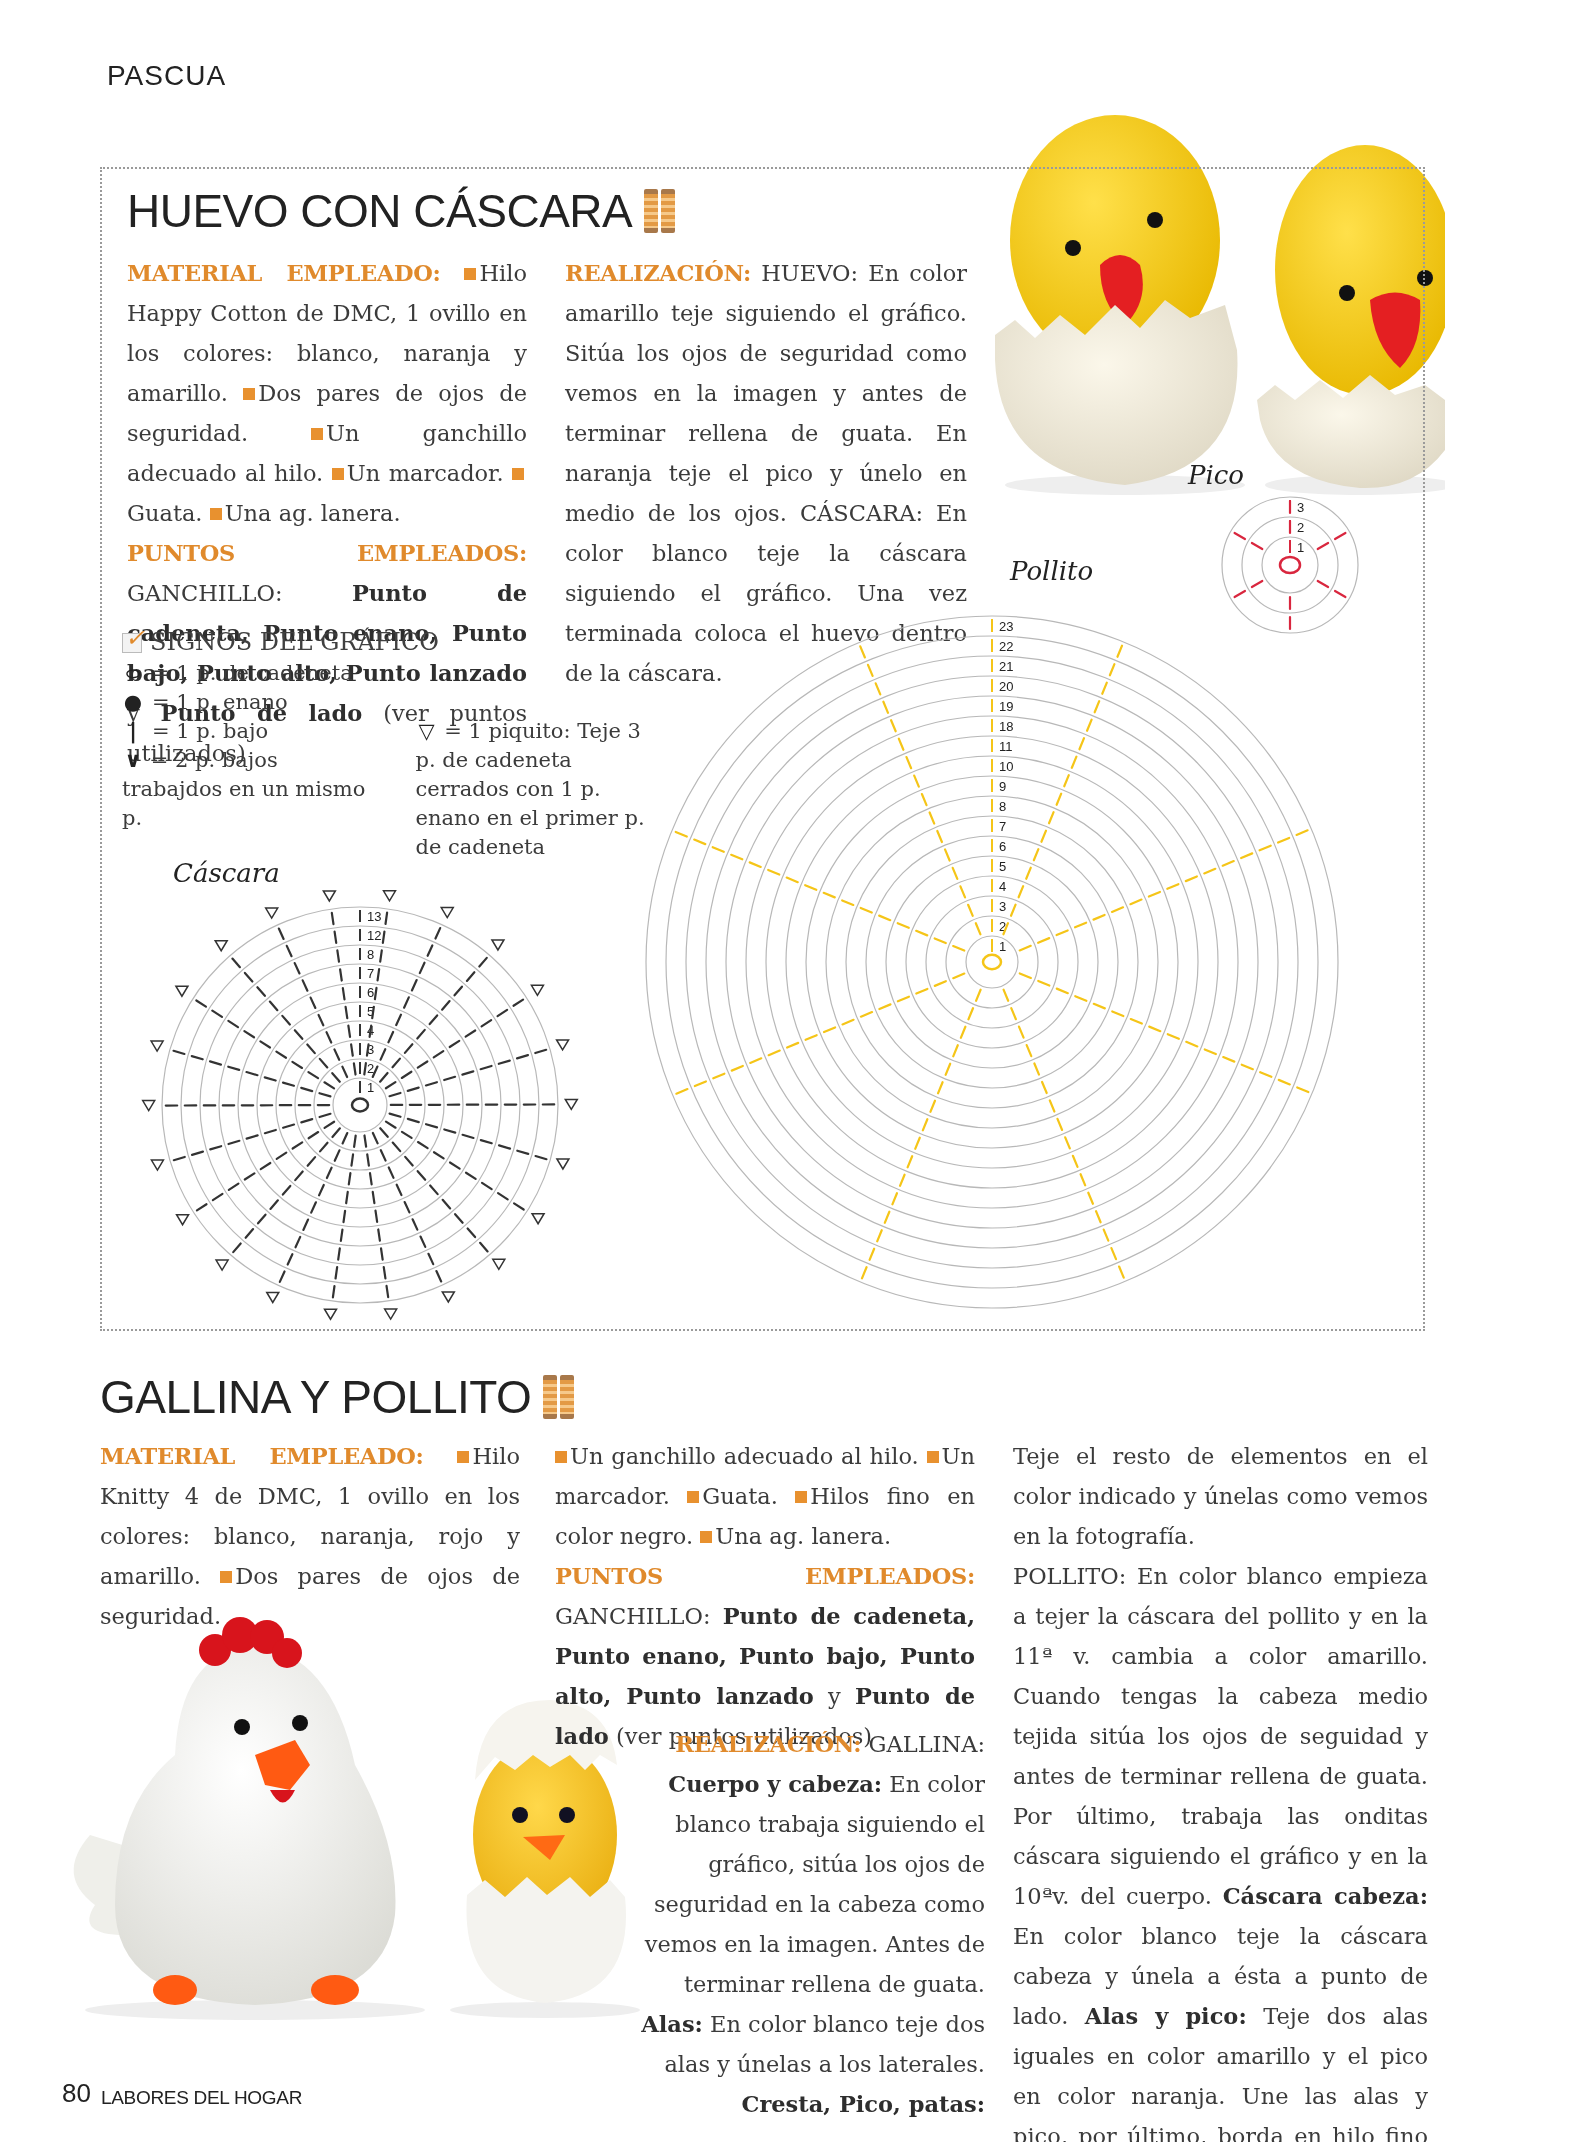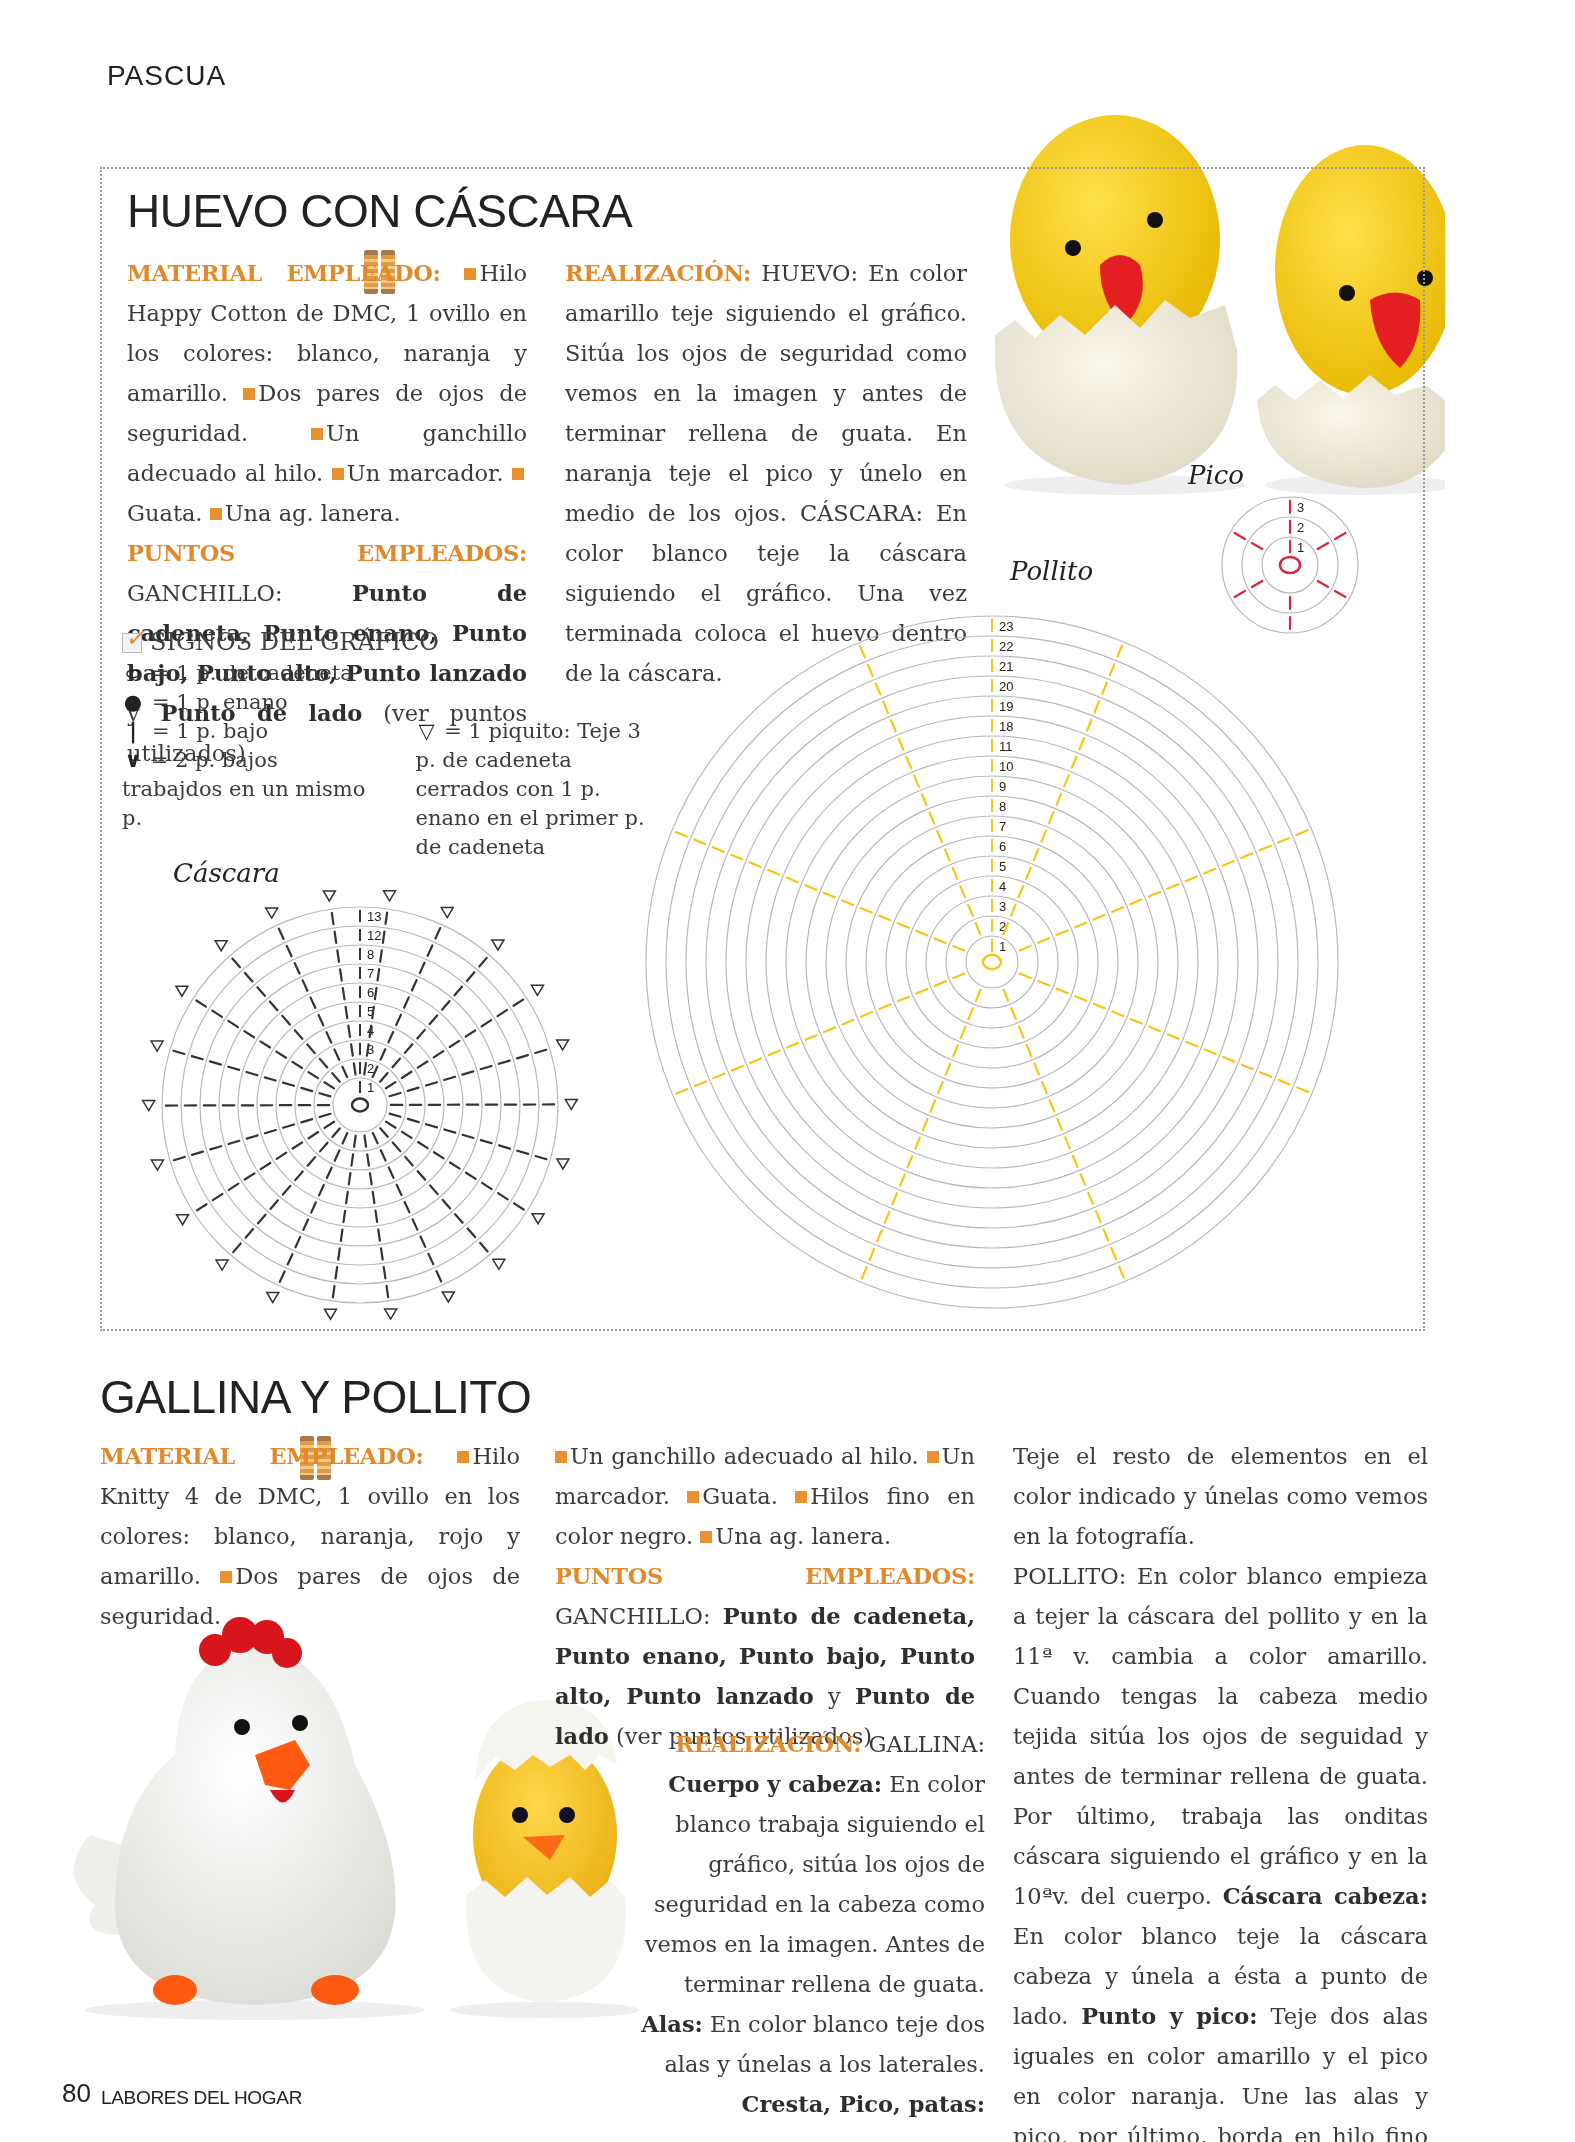--- a/index.html
+++ b/index.html
@@ -1,21 +1,21 @@
 <!DOCTYPE html>
 <html><head>
 <meta charset="utf-8">
 <style>
   html, body { margin:0; padding:0; }
   body { width:1575px; height:2142px; position:relative; background:#ffffff; overflow:hidden;
          font-family:"DejaVu Serif", serif; color:#3a3a3a; }
   .abs { position:absolute; }
   .section-tag { left:107px; top:60px; font-size:28px; letter-spacing:1px; color:#222; font-family:Liberation Sans, sans-serif; }
   .box { left:100px; top:167px; width:1325px; height:1164px; border:2px dotted #9a9a9a; box-sizing:border-box; }
-  .title { font-family:"Liberation Sans", sans-serif; font-size:46px; color:#222; letter-spacing:-0.5px; font-weight:normal; display:flex; align-items:center; gap:12px; white-space:nowrap;flex-direction:column; }
+  .title { font-family:"Liberation Sans", sans-serif; font-size:46px; color:#222; letter-spacing:-0.5px; font-weight:normal; display:flex; align-items:center; gap:12px; white-space:nowrap; }
   .spool { display:inline-flex; gap:3px; }
   .spool span { display:inline-block; width:14px; height:34px; background:repeating-linear-gradient(180deg,#e39a45 0 4px,#f6c98a 4px 7px); border-top:5px solid #a8784a; border-bottom:5px solid #a8784a; border-radius:2px; }
   .col { font-size:22.5px; line-height:40px; color:#3b3b3b; }
   .col p { margin:0; }
   .lbl { color:#e08a2c; font-weight:bold; letter-spacing:-0.3px; }
   .bul { display:inline-block; width:12px; height:12px; background:#e8912f; margin:0 3px 0 0; vertical-align:1px; }
   .b { font-weight:bold; color:#2e2e2e; }
   .legend { font-size:21px; line-height:29px; color:#3b3b3b; }
   .legend-row { display:flex; align-items:center; gap:8px; }
   .sym { display:inline-block; width:22px; text-align:center; color:#222; font-family:"DejaVu Sans", sans-serif; font-weight:bold; }
@@ -675,21 +675,21 @@
     <span>En color blanco teje dos alas y únelas a los laterales.</span>
     <span class="b">Cresta, Pico, patas:</span>
   </p>
 </div>
 
 <div class="abs col" style="left:1013px; top:1436px; width:415px; text-align:justify;">
   <p><span>Teje el resto de elementos en el color indicado y únelas como vemos en la fotografía.</span></p>
   <p><span>POLLITO: En color blanco empieza a tejer la cáscara del pollito y en la 11ª v. cambia a color amarillo. Cuando tengas la cabeza medio tejida sitúa los ojos de seguidad y antes de terminar rellena de guata. Por último, trabaja las onditas cáscara siguiendo el gráfico y en la 10ªv. del cuerpo.</span>
     <span class="b">Cáscara cabeza:</span>
     <span>En color blanco teje la cáscara cabeza y únela a ésta a punto de lado.</span>
-    <span class="b">Punto y pico:</span>
+    <span class="b">Alas y pico:</span>
     <span>Teje dos alas iguales en color amarillo y el pico en color naranja. Une las alas y pico, por último, borda en hilo fino negro las pestañas junto a los ojos.</span>
   </p>
 </div>
 
 <div class="abs footer">
   <span class="pg">80</span>
   <span class="mag">LABORES DEL HOGAR</span>
 </div>
 
 </body></html>

